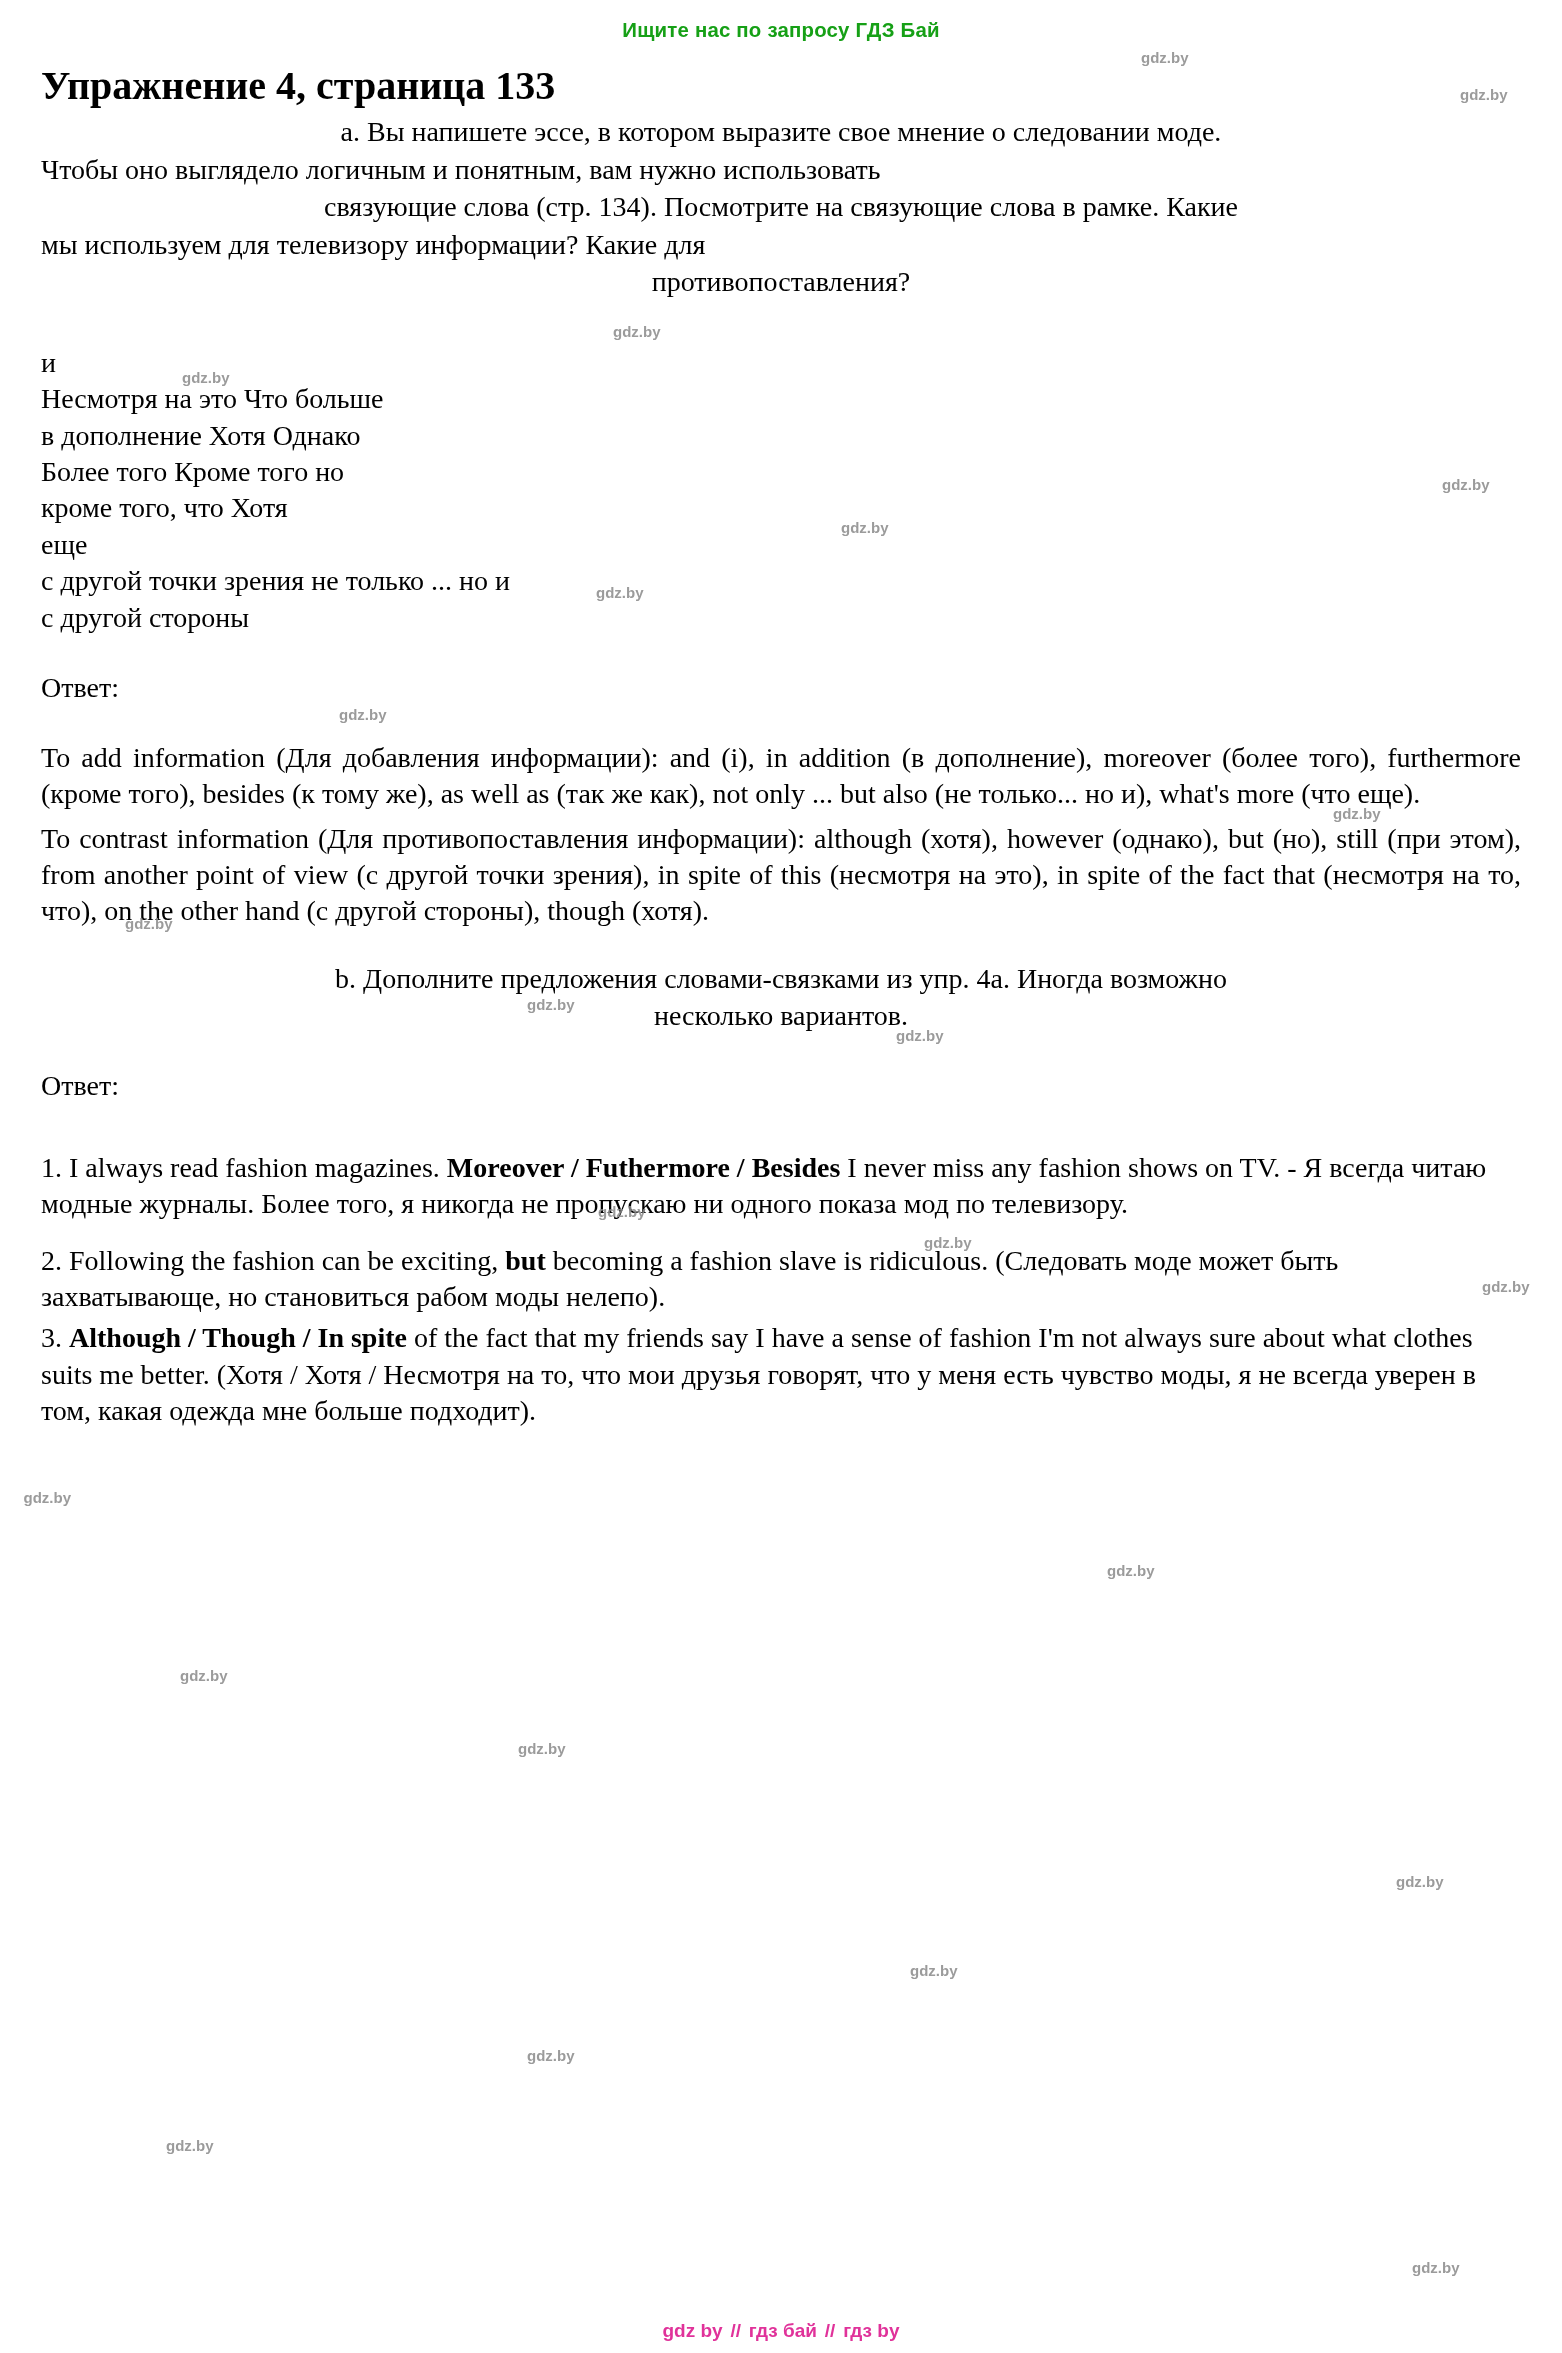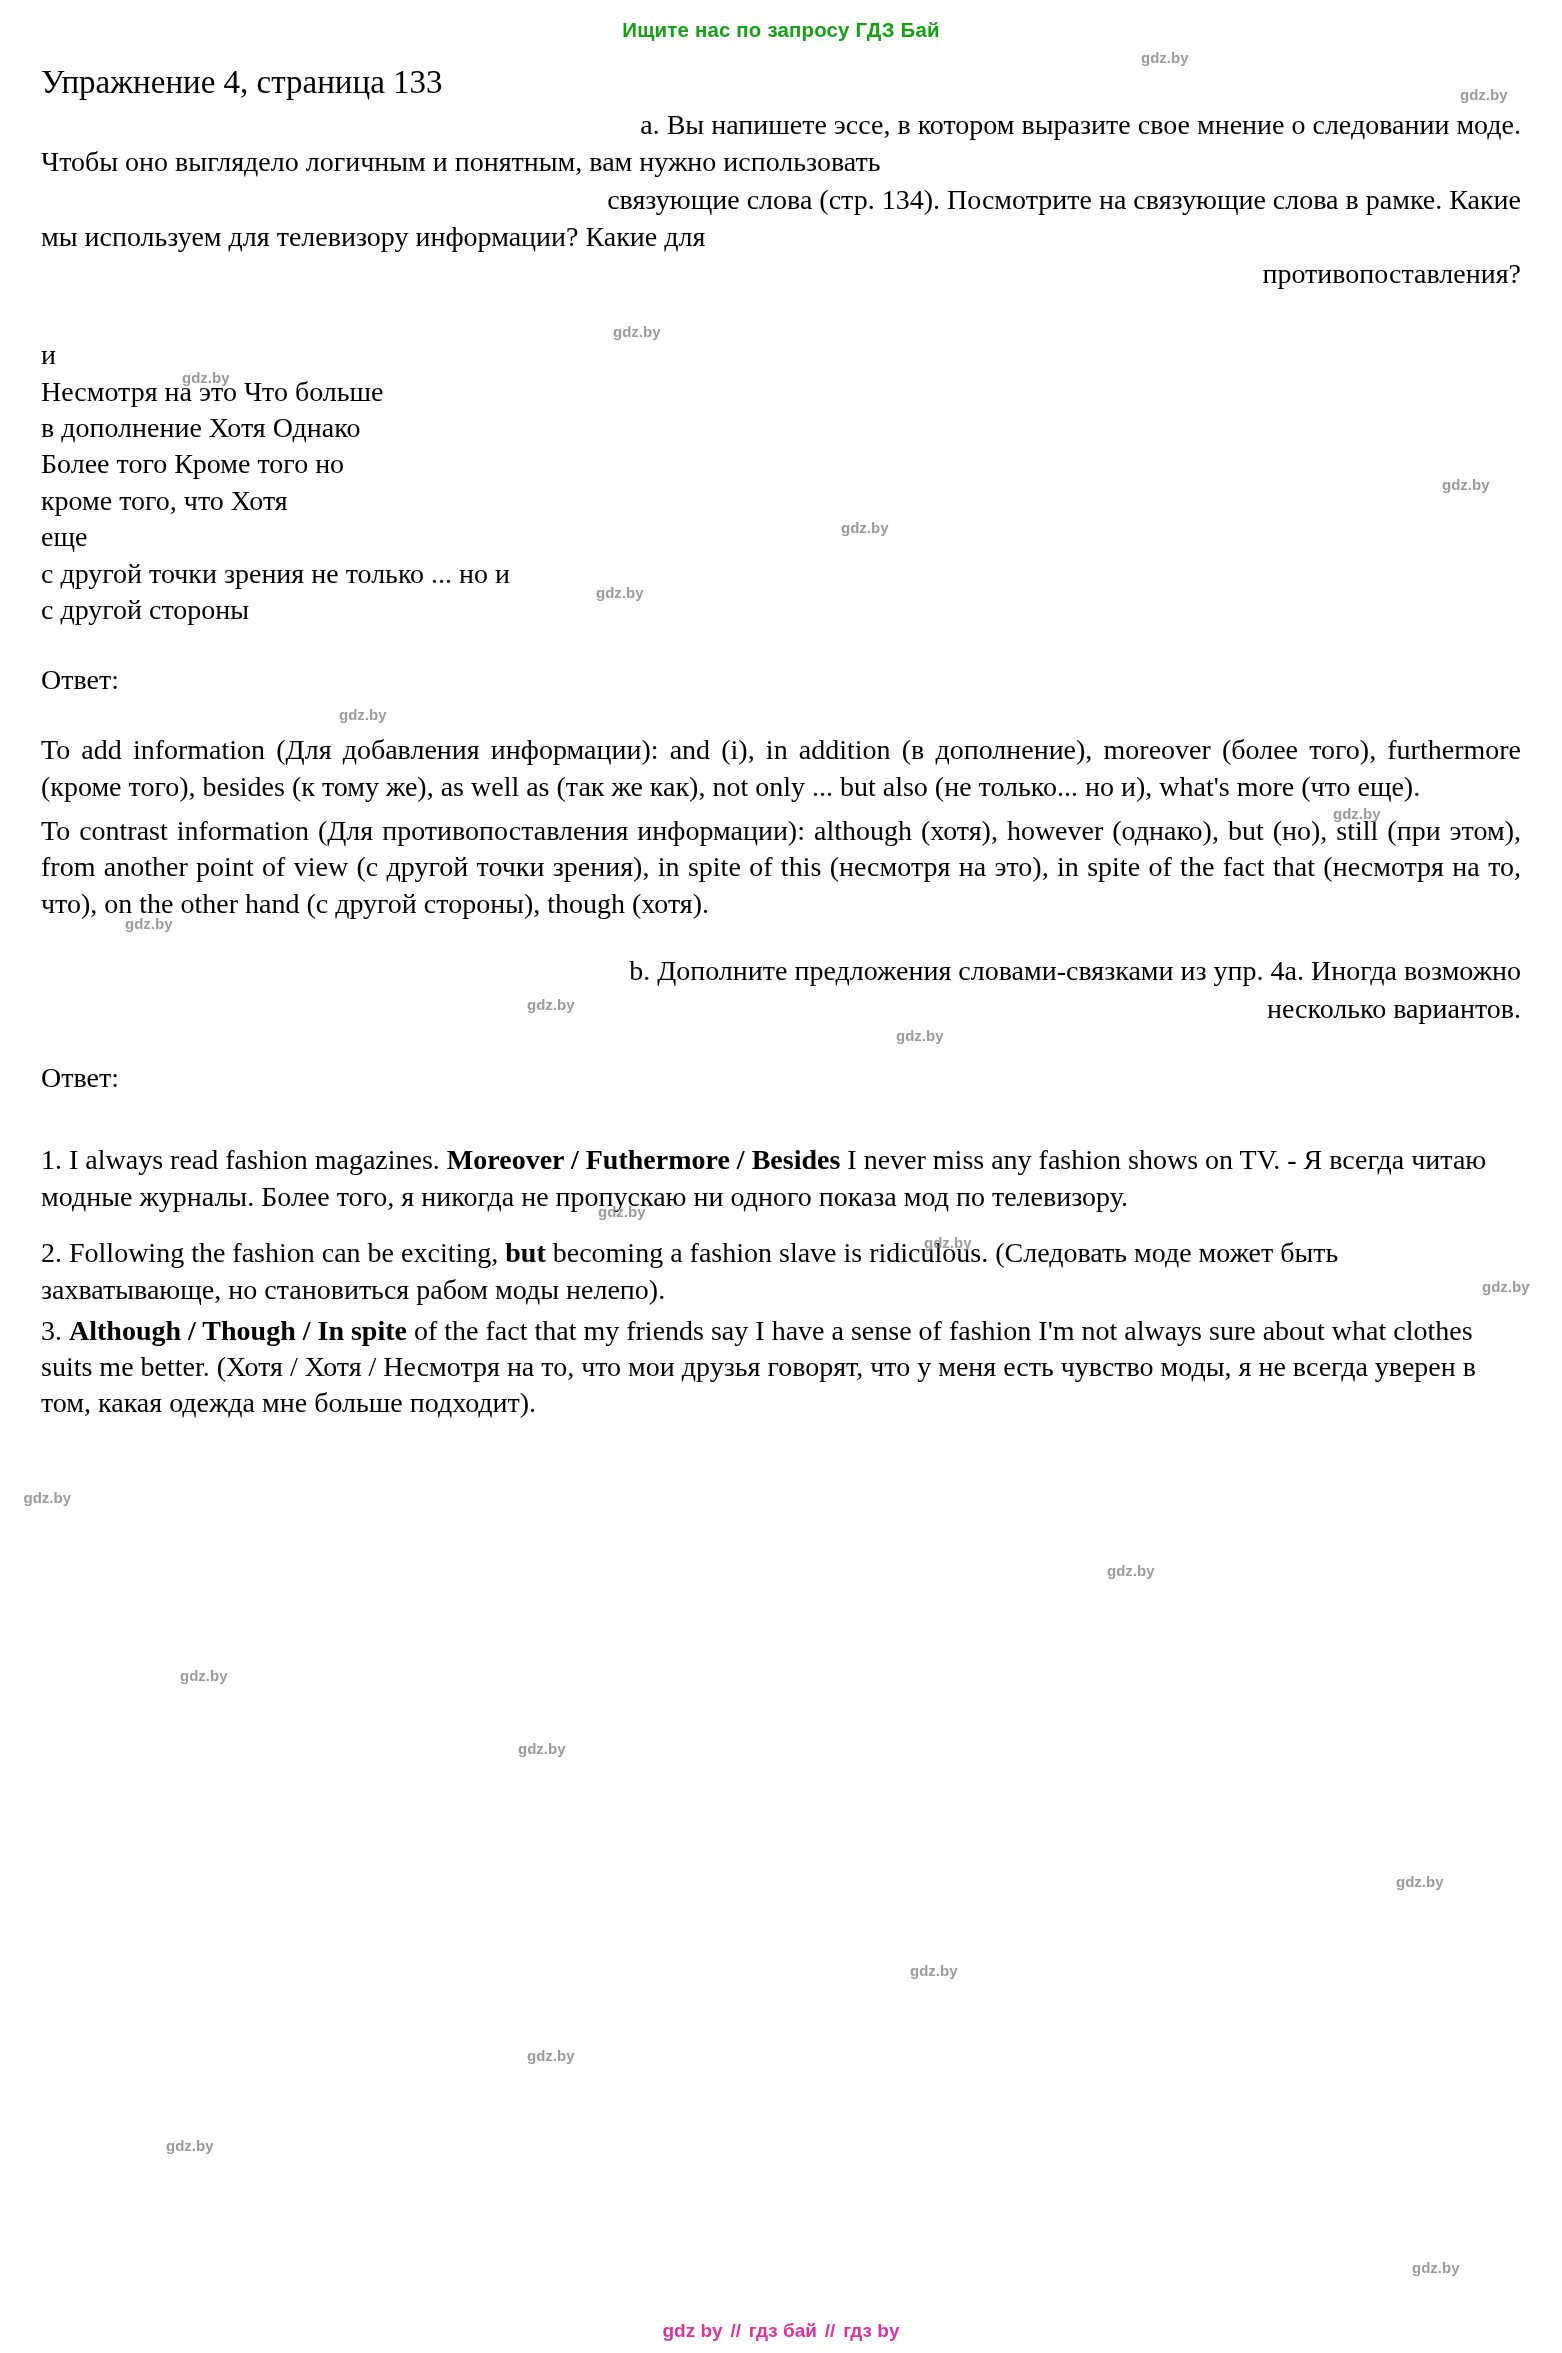--- a/index.html
+++ b/index.html
@@ -30,34 +30,34 @@
     font-size: 20.4px;
     padding-top: 6.3px;
     letter-spacing: 0.2px;
   }
   .content {
     padding: 7.8px 28px 0 28px;
     box-sizing: border-box;
   }
   h1.title {
     font-family: "Liberation Serif", serif;
-    font-weight: normal;
-    font-size: 33px;
+    font-weight: bold;
+    font-size: 40px;
     margin: 14px 0 6.3px 0;
     line-height: 1.1;
   }
   p.para {
     font-size: 28px;
     line-height: 1.28;
     margin: 0 0 1.6px 0;
     text-align: justify;
     text-justify: inter-word;
   }
   p.para.nojust {
-    text-align: right;
+    text-align: center;
   }
   .linkers {
     margin-top: 45px;
     font-size: 28px;
     line-height: 1.30;
   }
   .linkers div {
     margin: 0;
     padding: 0;
   }

